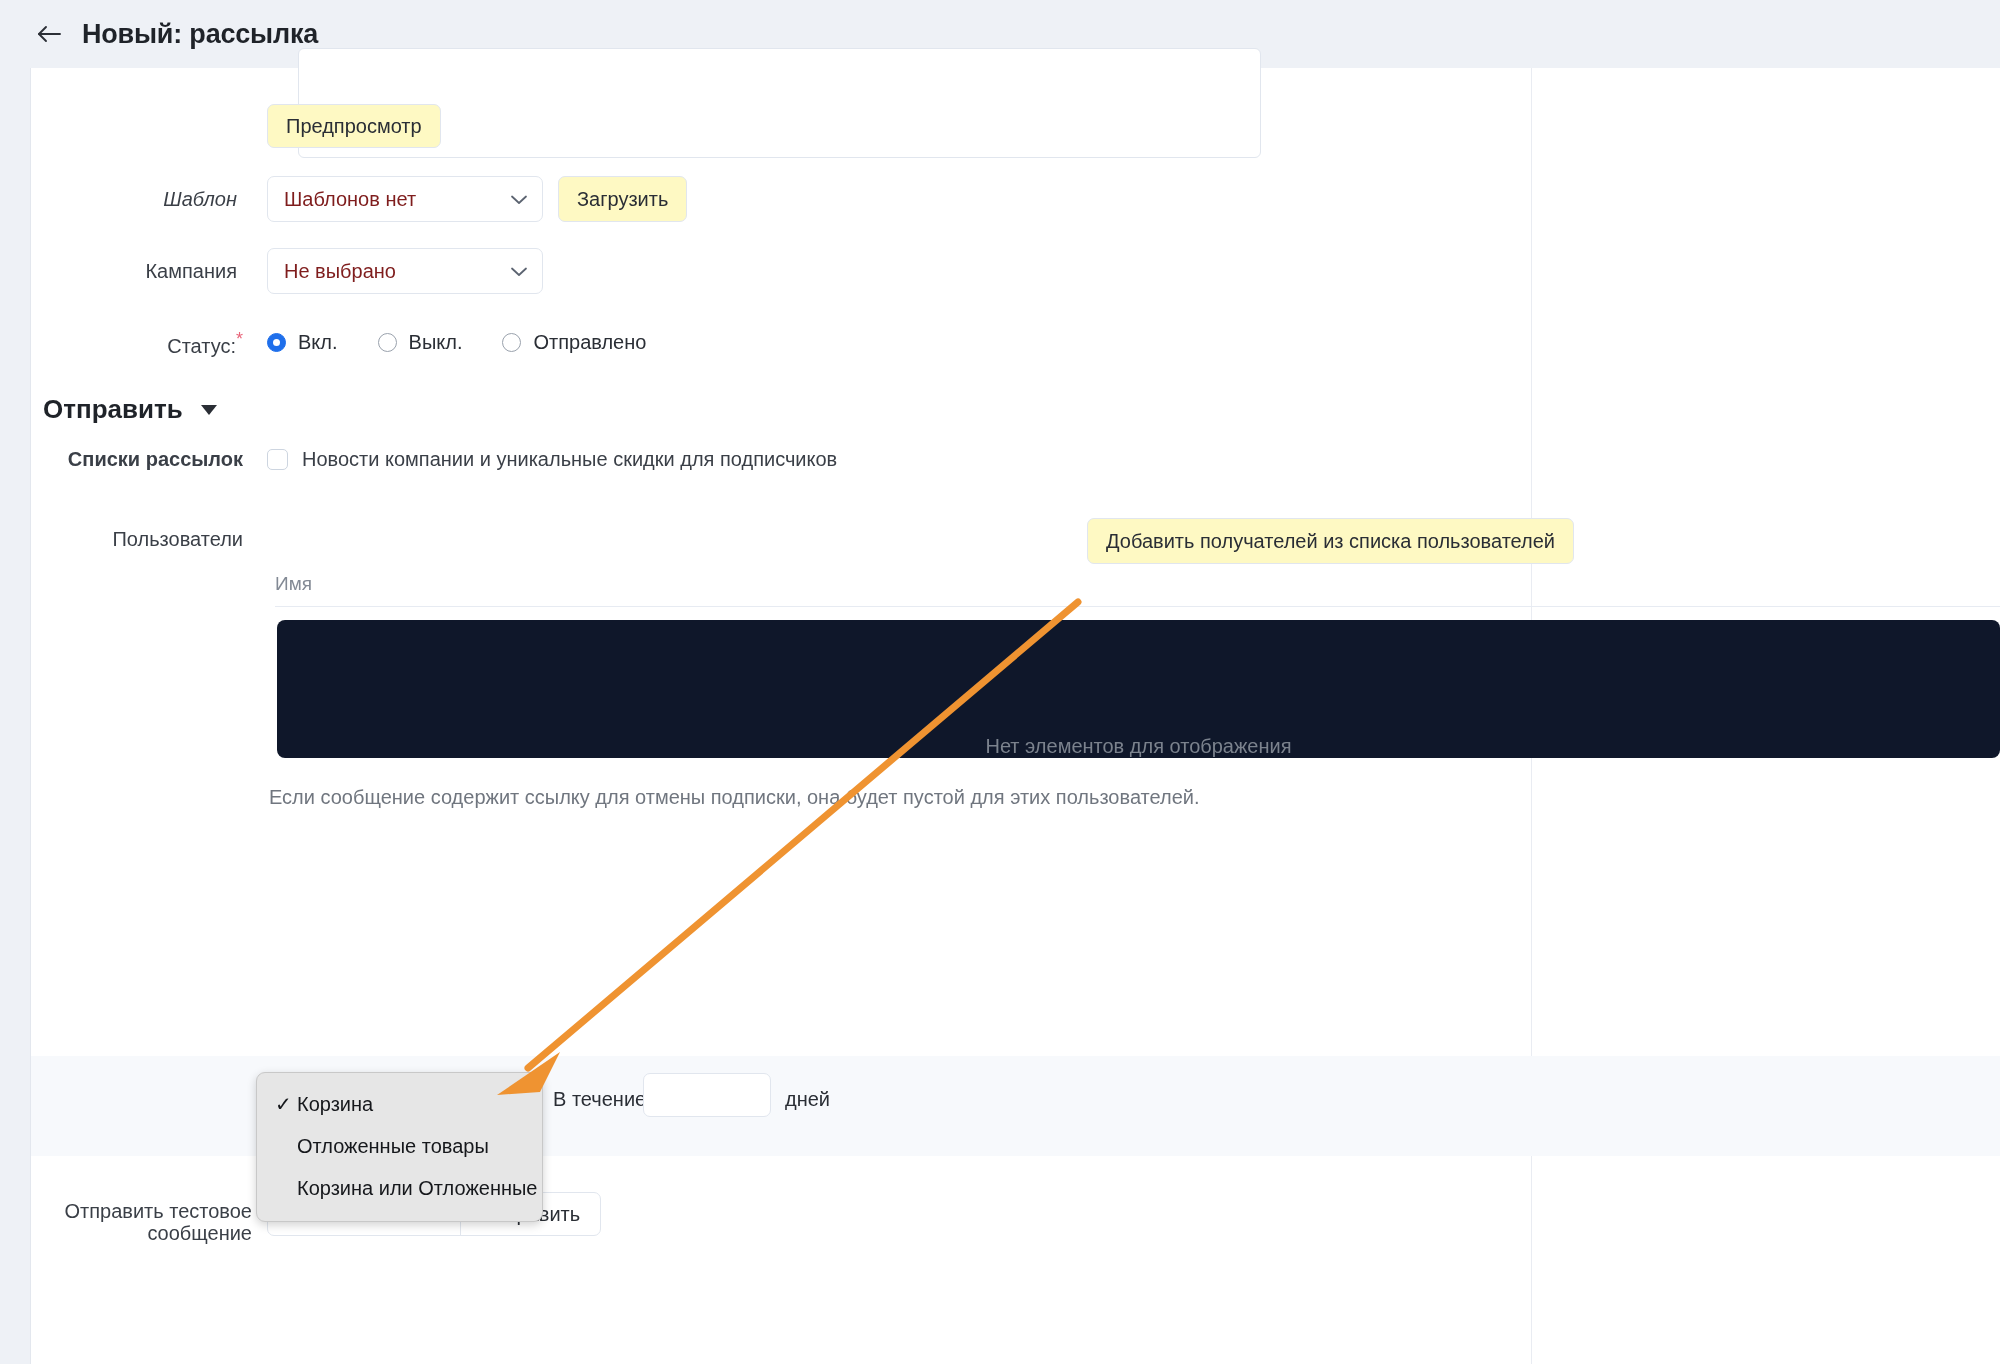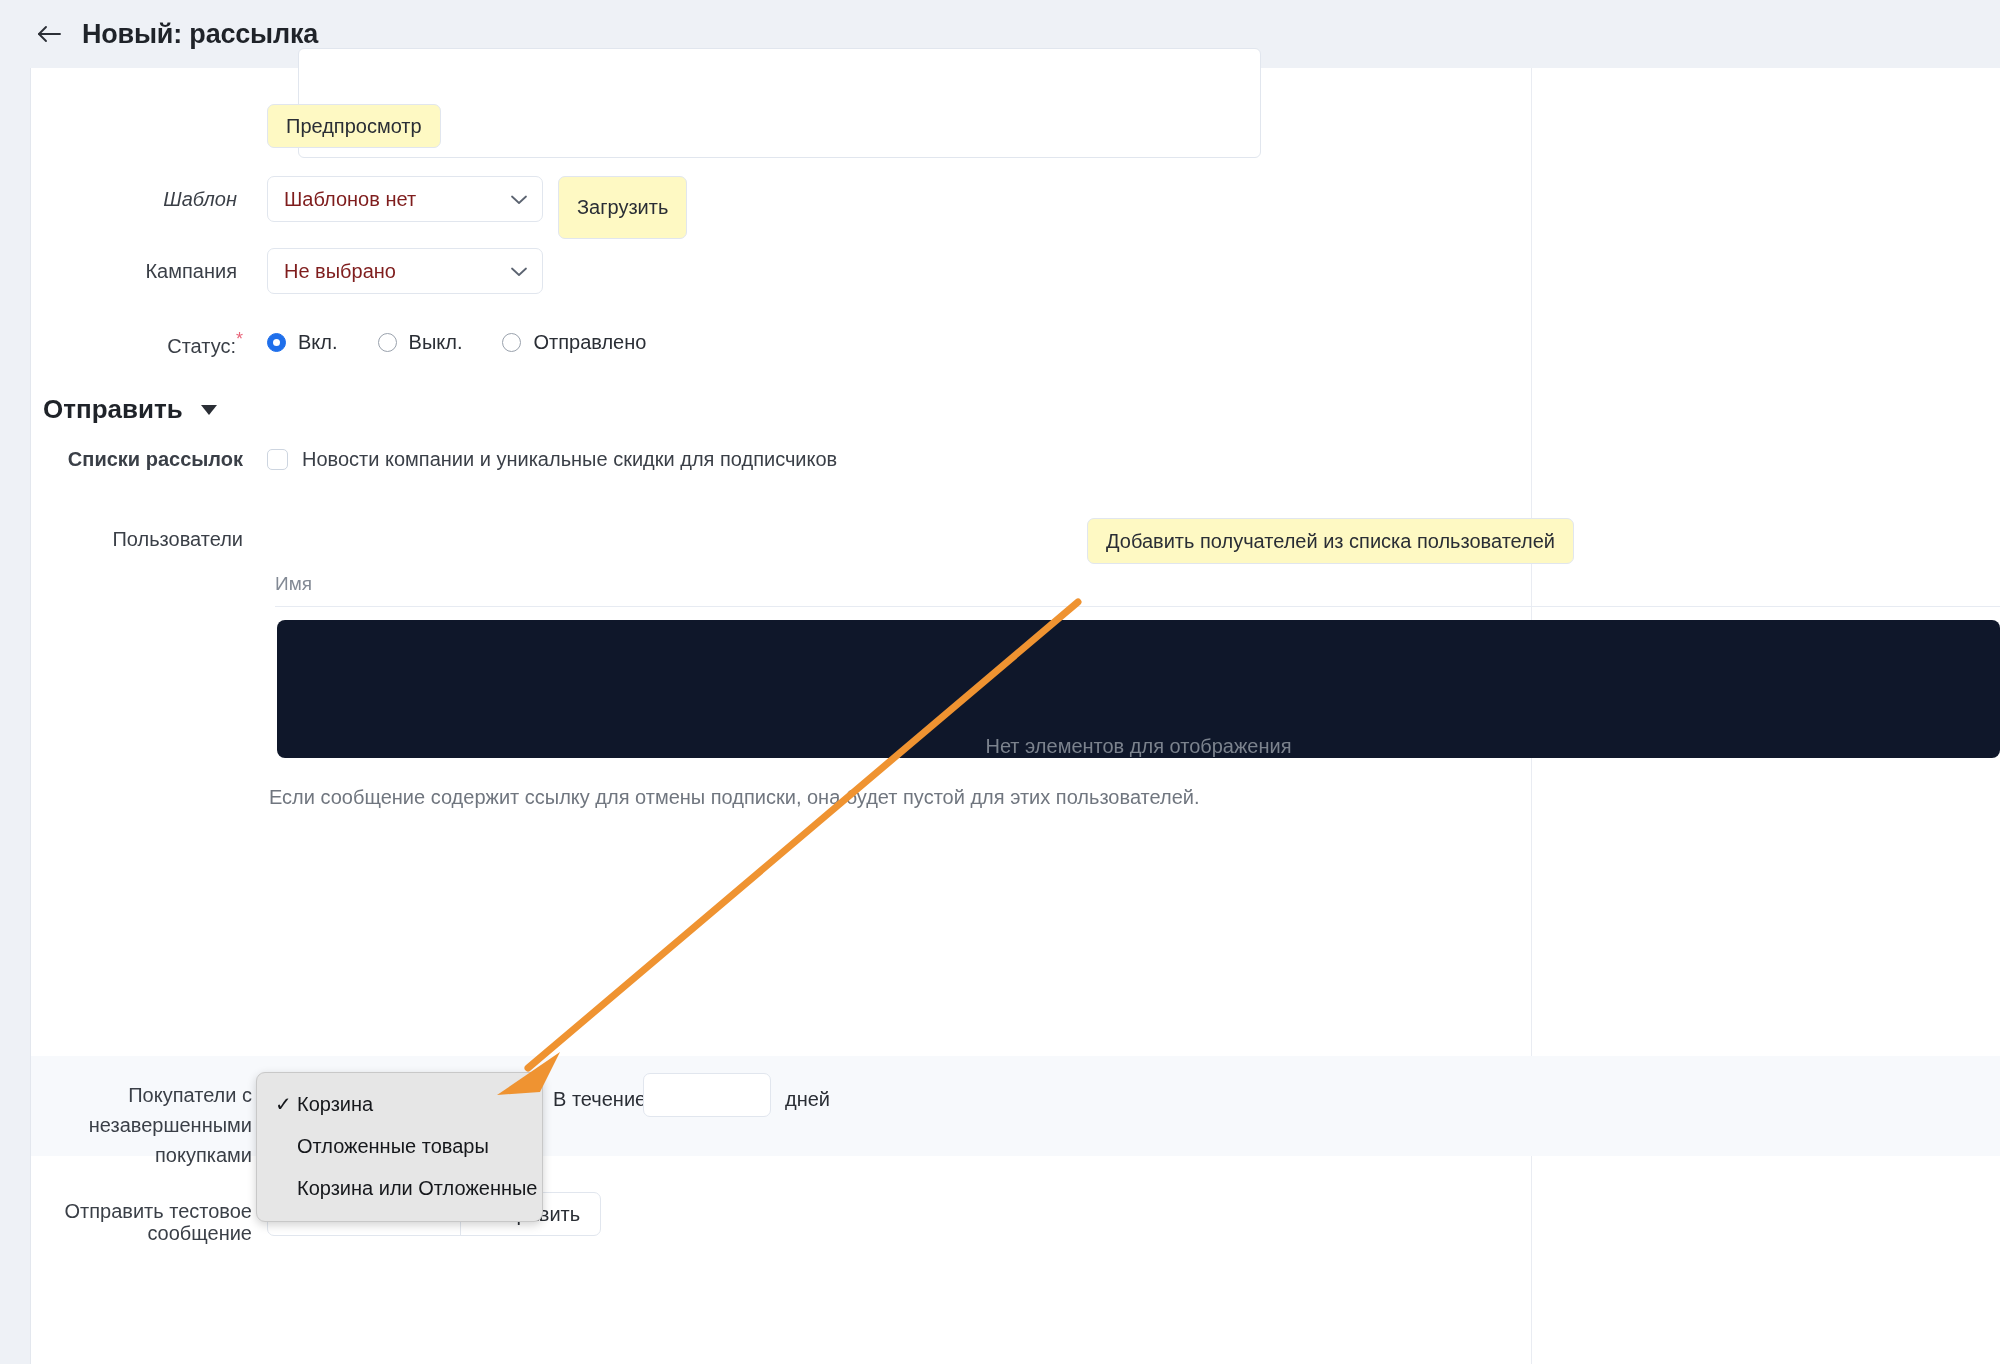--- a/index.html
+++ b/index.html
@@ -290,21 +290,21 @@
     <div class="row" style="left:0px; top:108px; width:700px;">
       <div class="lbl" style="width:206px; padding-top:10px;font-style:italic;">Шаблон</div>
       <div class="select" style="margin-left:30px; width:276px; height:46px;">
         <span>Шаблонов нет</span>
         <span class="chev">
           <svg width="18" height="12" viewBox="0 0 18 12" fill="none" aria-hidden="true">
             <path d="M2 3 L9 9.5 L16 3" stroke="#5c6471" stroke-width="1.8" stroke-linecap="round" stroke-linejoin="round"></path>
           </svg>
         </span>
       </div>
-      <button class="btn" style="margin-left:15px; height:63px;">Загрузить</button>
+      <button class="btn" style="margin-left:15px; height:46px;">Загрузить</button>
     </div>
 
     <div class="row" style="left:0px; top:180px; width:700px;">
       <div class="lbl" style="width:206px; padding-top:10px;">Кампания</div>
       <div class="select" style="margin-left:30px; width:276px; height:46px;">
         <span>Не выбрано</span>
         <span class="chev">
           <svg width="18" height="12" viewBox="0 0 18 12" fill="none" aria-hidden="true">
             <path d="M2 3 L9 9.5 L16 3" stroke="#5c6471" stroke-width="1.8" stroke-linecap="round" stroke-linejoin="round"></path>
           </svg>
@@ -354,21 +354,20 @@
 
     <div class="empty-box" style="left:246px; top:552px; width:1723px; height:138px;">
       <span>Нет элементов для отображения</span>
     </div>
 
     <div class="note" style="left:238px; top:718px;">Если сообщение содержит ссылку для отмены подписки, она будет пустой для этих пользователей.</div>
   </div>
 
   <div class="band"></div>
 
-  <div style="position:absolute; left:40px; top:1080px; width:212px; text-align:right; font-size:20px; color:#3a3f47; line-height:30px;">Покупатели с незавершенными покупками</div>
 
   <div style="position:absolute; left:553px; top:1088px; font-size:20px; color:#2a2e35;">В течение</div>
 
   <input class="txtinput" style="position: absolute; left: 643px; top: 1073px; width: 128px; height: 44px;" value="">
 
   <div style="position:absolute; left:785px; top:1088px; font-size:20px; color:#2a2e35;">дней</div>
 
   <div style="position:absolute; left:40px; top:1200px; width:212px; text-align:right; font-size:20px; color:#3a3f47; line-height:22px;">Отправить тестовое сообщение</div>
 
   <div class="joined" style="left:267px; top:1192px; height:44px;">

